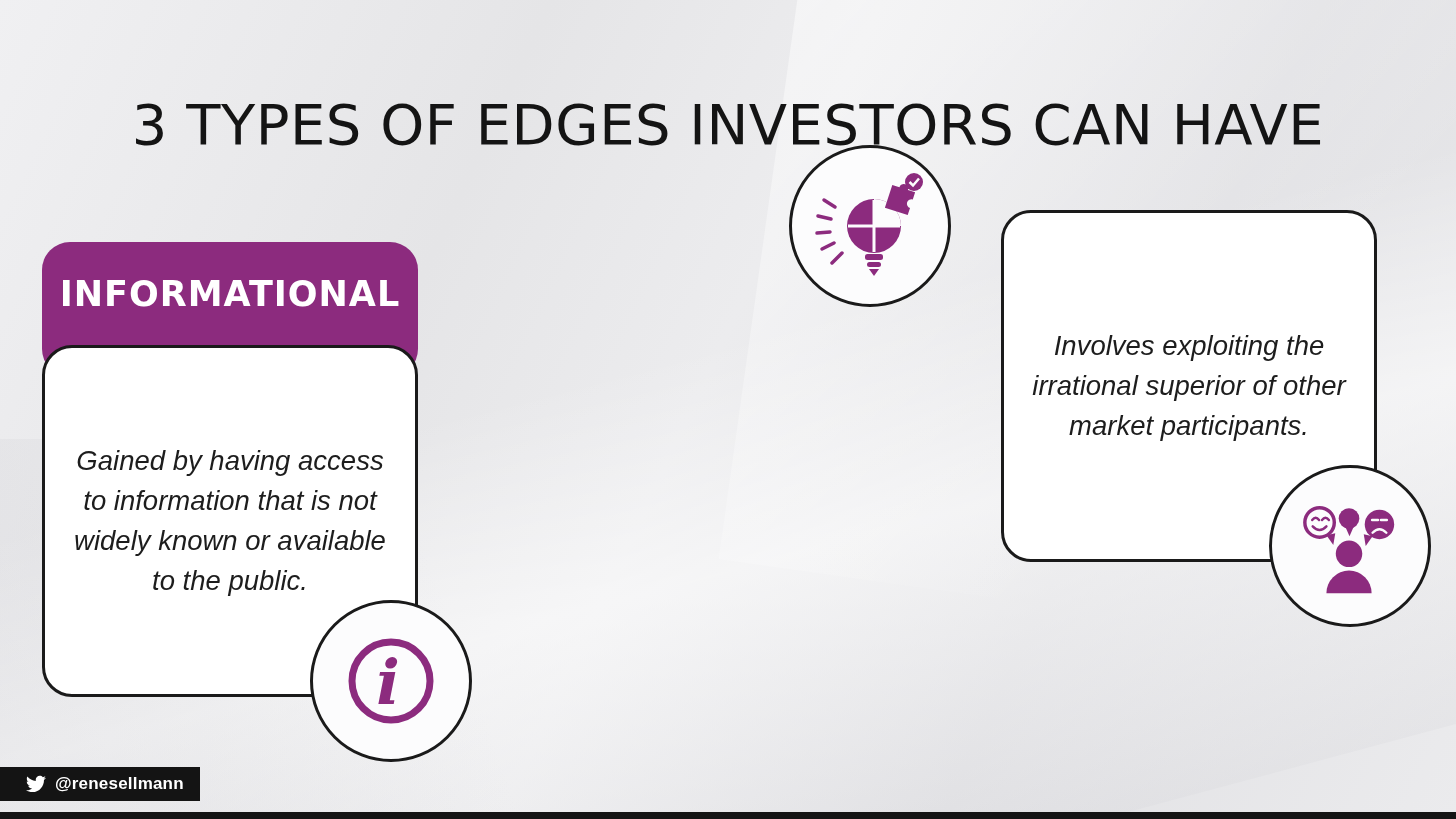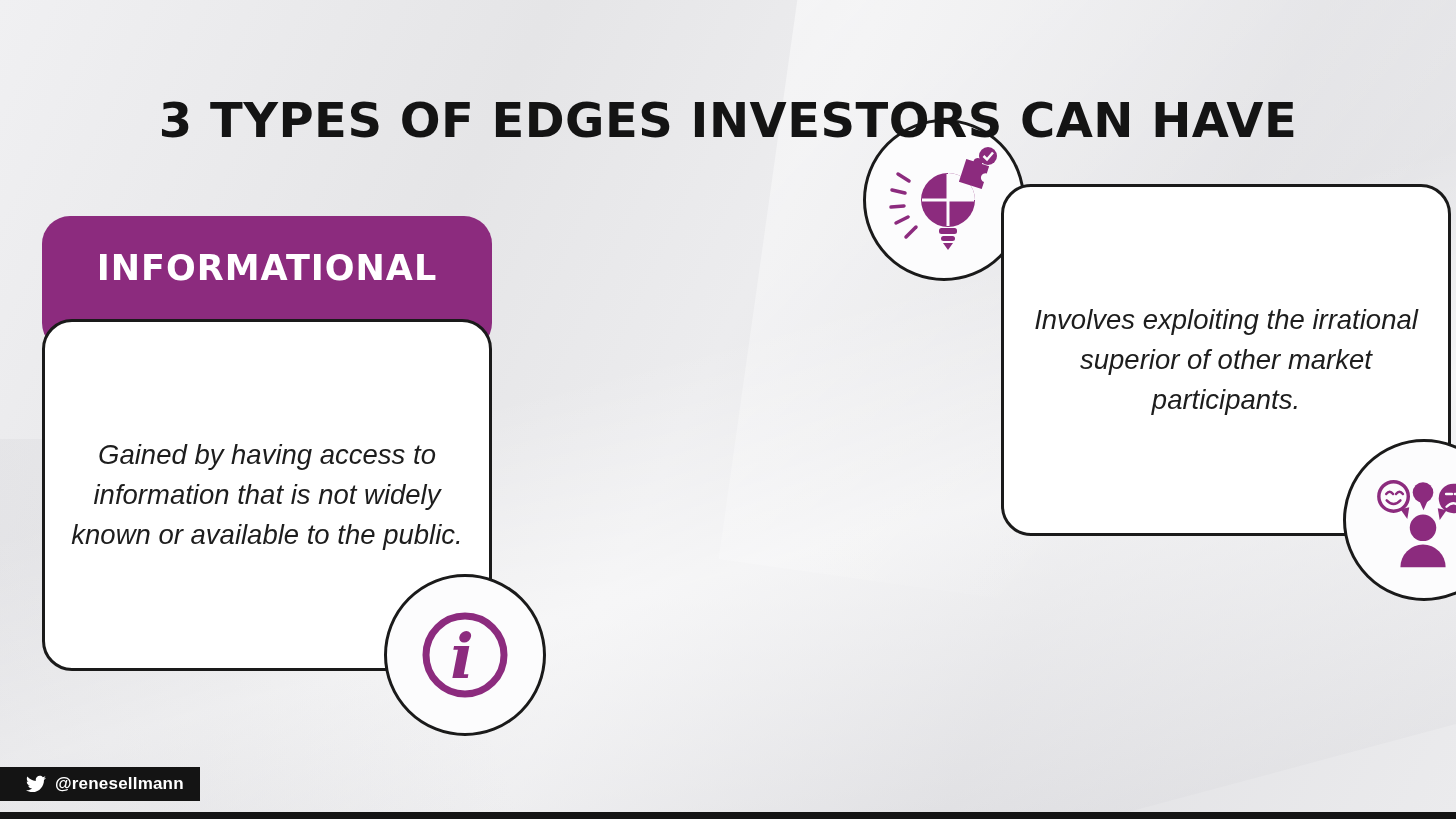--- a/index.html
+++ b/index.html
@@ -36,29 +36,29 @@
   }
   .bg-sweep.c{
     left:-200px; bottom:-120px; width:1100px; height:500px;
     background:linear-gradient(70deg, rgba(198,198,204,0.35) 0%, rgba(198,198,204,0) 60%);
   }
 
   .title{
     position:absolute; top:92px; left:0; right:0;
     text-align:center;
     font-family:"DejaVu Sans", sans-serif;
-    font-weight:700;
-    font-size:48px;
+    font-weight:400;
+    font-size:56px;
     letter-spacing:0.5px;
     color:#141414;
     z-index:3;
   }
 
   .card{
-    position:absolute; top:216px; width:450px; z-index:2;
+    position:absolute; top:242px; width:376px; z-index:2;
   }
   .card.pos1{ left:42px; }
   .card.pos2{ left:521px; }
   .card.pos3{ left:1001px; }
 
   .card-header{
     height:135px;
     background:var(--accent,#8c2b7e);
     border-radius:28px;
     display:flex; align-items:center; justify-content:center;

